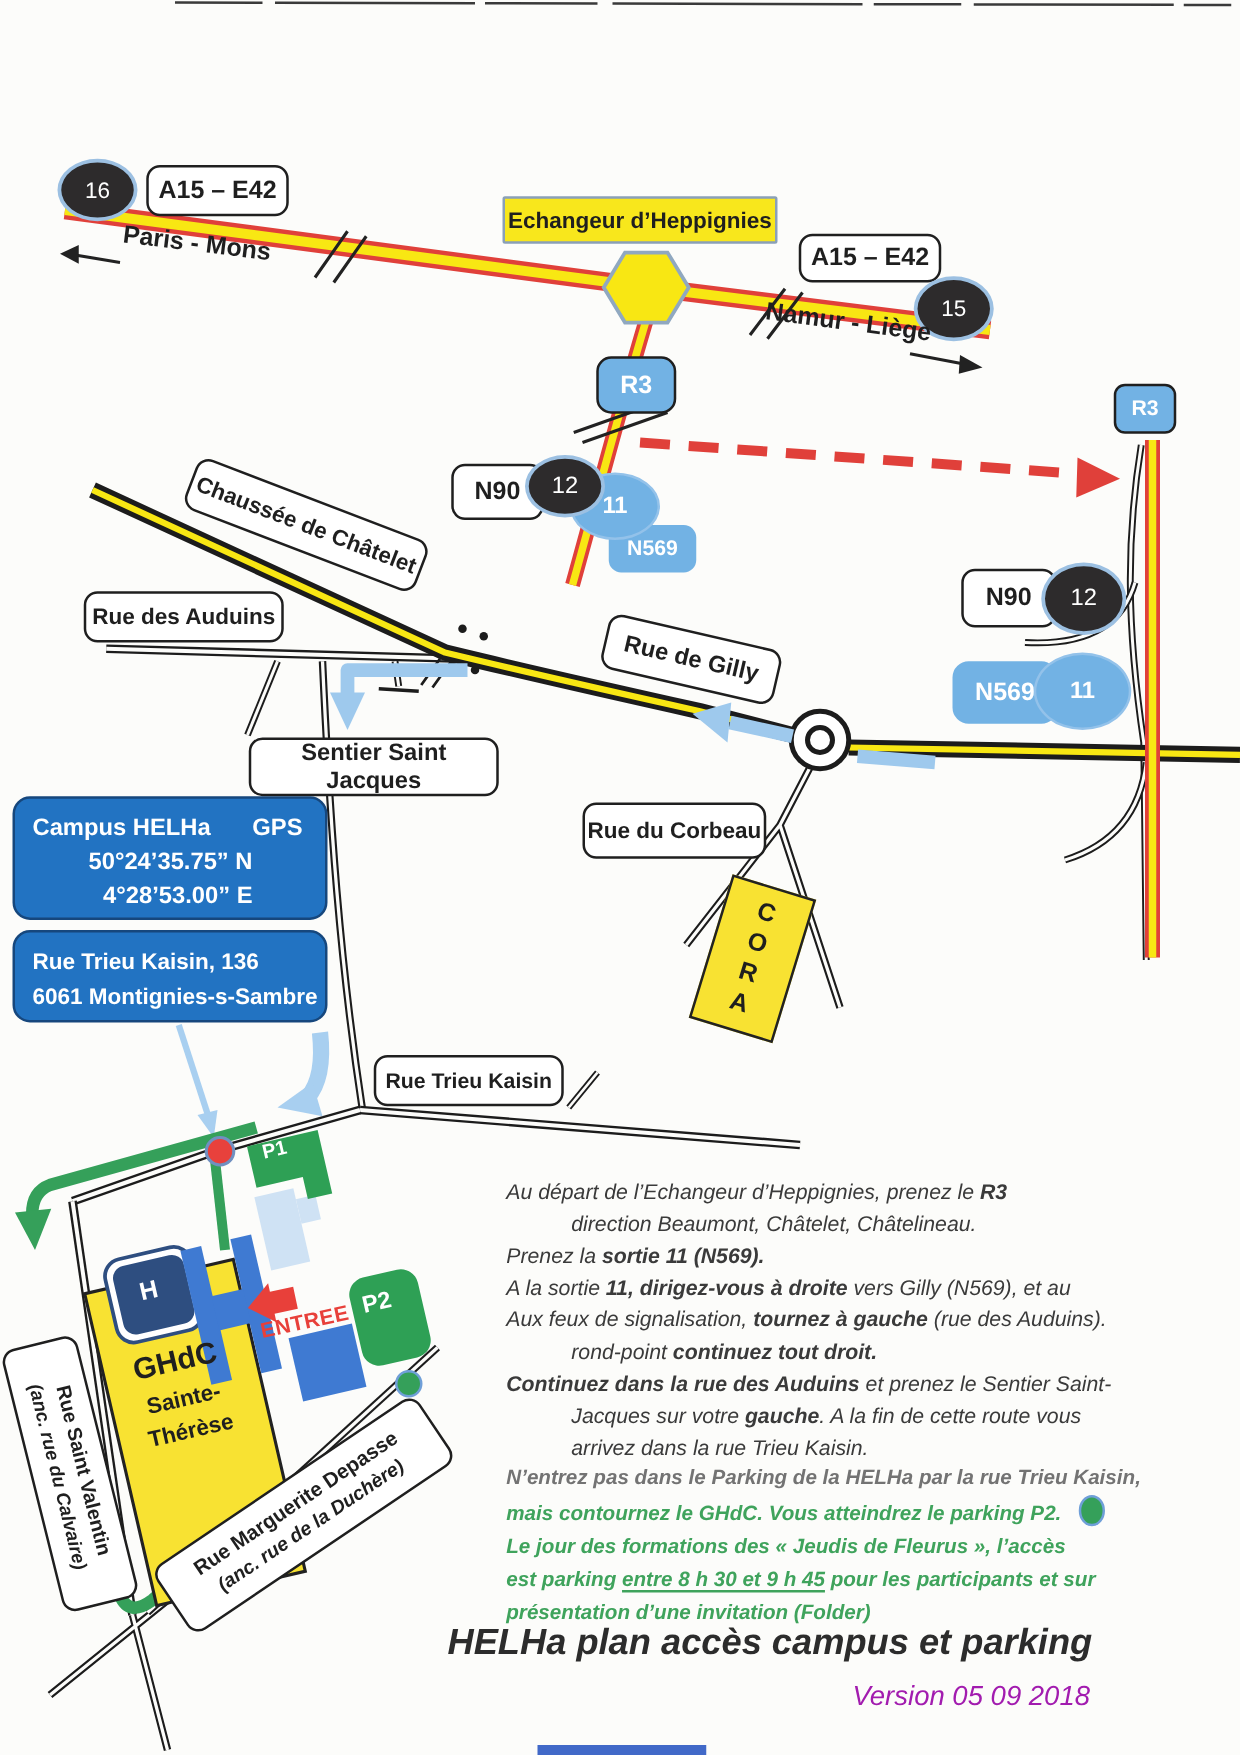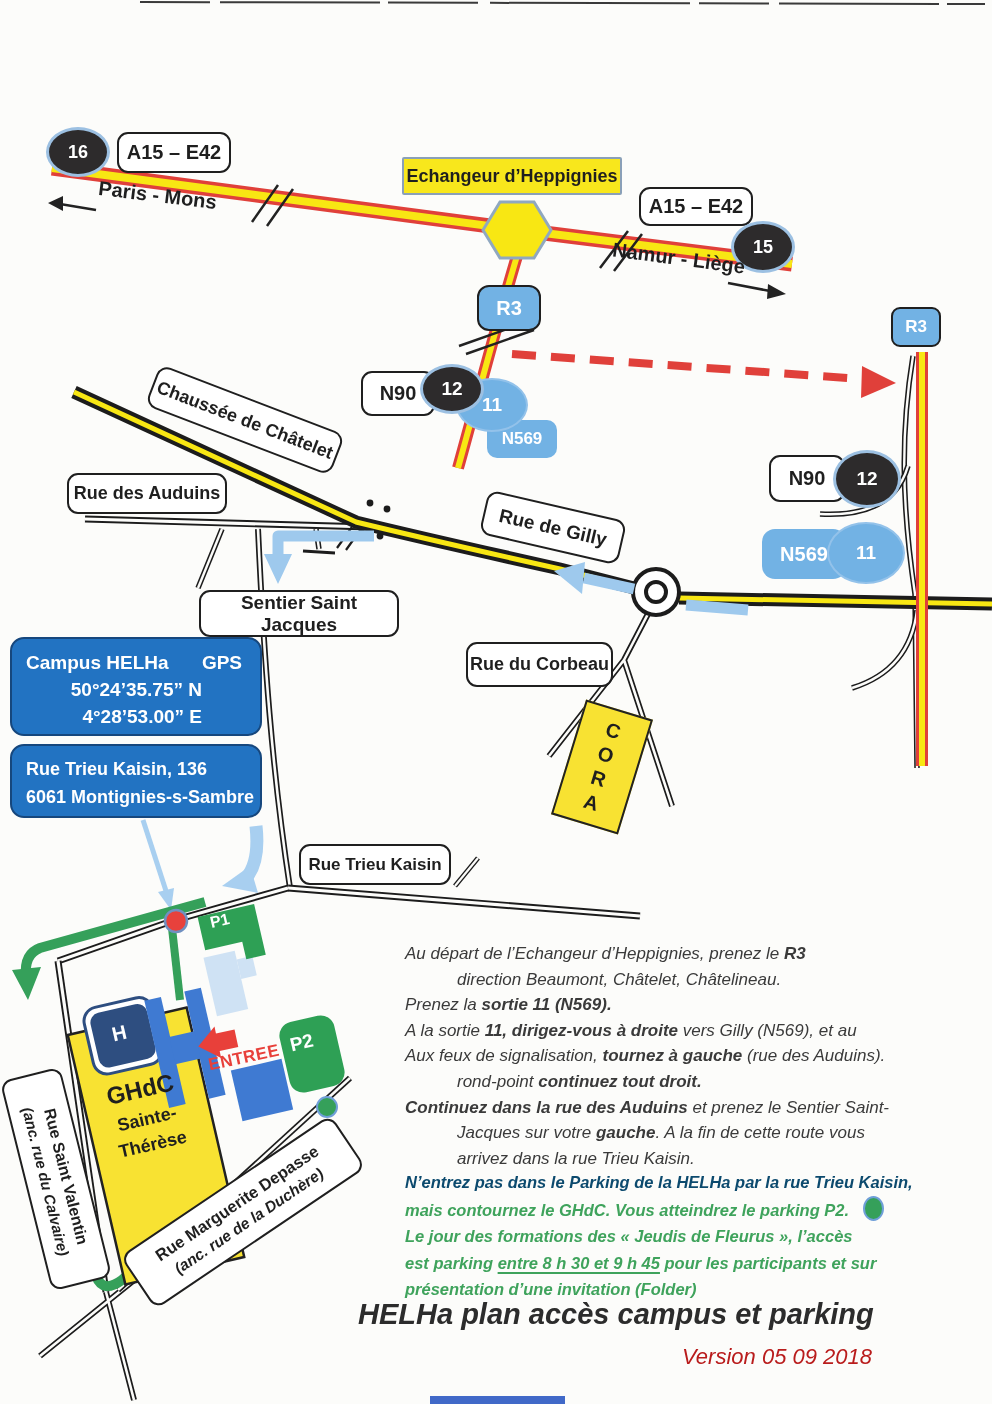--- a/index.html
+++ b/index.html
@@ -3,44 +3,44 @@
 <meta charset="utf-8">
 <style>
   html,body{margin:0;padding:0;background:#e8e8e8;}
   .page{position:relative;width:992px;height:1404px;background:#fcfcfa;overflow:hidden;
         font-family:"Liberation Sans",sans-serif;}
   .abs{position:absolute;box-sizing:border-box;}
   .box{background:#fff;border:2.5px solid #1f1f1f;border-radius:11px;display:flex;
        align-items:center;justify-content:center;font-weight:bold;color:#1f1f1f;text-align:center;}
   .signblue{background:#72b2e4;color:#fff;border:2.5px solid #1f1f1f;}
   .badge{background:#2d2b2c;border:3px solid #9cc0e2;border-radius:50%;color:#fff;
-         display:flex;align-items:center;justify-content:center;font-weight:bold;}
+         display:flex;align-items:center;justify-content:center;font-weight:normal;}
   .ellblue{background:#72b2e4;border:2px solid #93c2ea;border-radius:50%;color:#fff;
          display:flex;align-items:center;justify-content:center;font-weight:bold;}
   .bluebox{background:#2273c2;border:2px solid #16477d;border-radius:14px;color:#fff;font-weight:bold;}
   .yellowbox{background:#f8e71c;border:2px solid #8aa0b8;}
   .rotlabel{font-weight:bold;color:#1f1f1f;white-space:nowrap;}
   .gps-row1{display:flex;justify-content:space-between;padding:0 10px 0 6px;}
   .gps-coord{text-align:right;padding-right:50px;}
   .instructions{position:absolute;left:405px;top:941px;width:582px;font-style:italic;
                 font-size:17px;line-height:25.6px;color:#3a3a3a;}
   .iline{white-space:nowrap;}
   .iline.ind{padding-left:52px;}
   .iline .b{font-weight:bold;}
   .notes{position:absolute;left:405px;top:1169px;width:582px;font-style:italic;font-weight:bold;
          font-size:16.5px;line-height:26.5px;}
   .nline{white-space:nowrap;}
-  .nline.red{color:#0c4a6e;}
+  .nline.red{color:#737373;}
   .nline.green{color:#3fa35c;}
   .nline .u{text-decoration:underline;text-decoration-thickness:2px;text-underline-offset:3px;}
   .gdot{display:inline-block;width:17px;height:21px;border-radius:50%;background:#35a05a;
         border:2px solid #6f9fd8;vertical-align:-5px;margin-left:14px;}
   .title{position:absolute;left:358px;top:1298px;width:520px;font-weight:bold;font-style:italic;
          font-size:29px;color:#2c2c2c;white-space:nowrap;}
-  .version{position:absolute;left:682px;top:1344px;font-style:italic;font-size:22px;color:#b91c1c;}
+  .version{position:absolute;left:682px;top:1344px;font-style:italic;font-size:22px;color:#a21caf;}
   .cora{display:flex;flex-direction:column;align-items:center;justify-content:space-around;
         padding:8px 0;font-weight:bold;font-size:20px;color:#1f1f1f;}
   svg{position:absolute;left:0;top:0;}
 </style>
 </head>
 <body>
 
 <div class="page">
 
 <svg width="992" height="1404" viewBox="0 0 992 1404">

